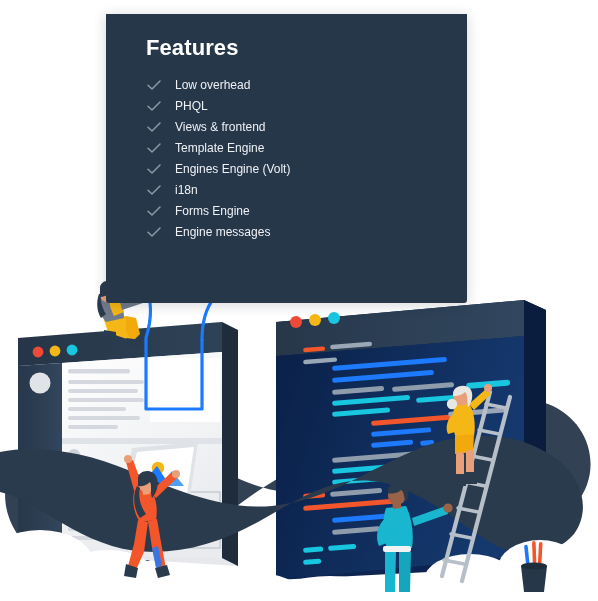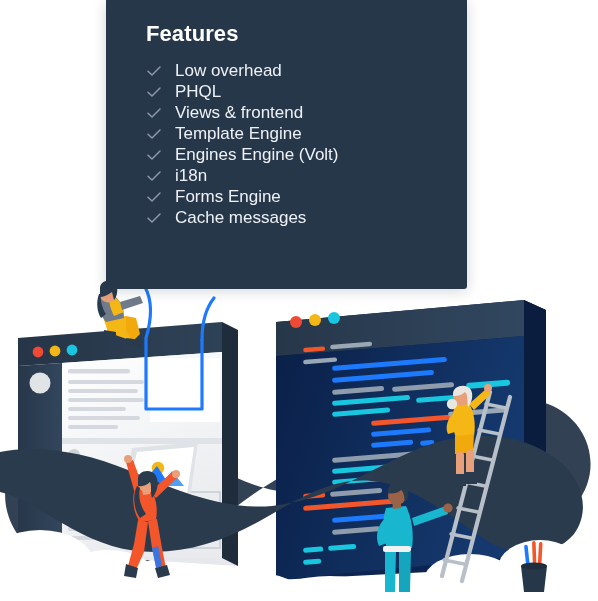--- a/index.html
+++ b/index.html
@@ -32,21 +32,21 @@
     left: 0; top: 0;
     width: 598px;
     height: 601px;
     display: block;
   }
 
   
   .features-panel {
     position: absolute;
     left: 106px;
-    top: 0px;
+    top: 14px;
     width: 361px;
     height: 289px;
     background: #27374a;
     border-radius: 0 0 3px 3px;
     box-sizing: border-box;
     padding: 22px 0 0 40px;
     z-index: 40;
     box-shadow: 0 2px 14px rgba(10,20,35,0.18);
   }
   .panel-title {
@@ -73,21 +73,21 @@
     width: 16px;
     min-width: 16px;
     height: 14px;
     margin-right: 13px;
     display: inline-block;
     position: relative;
   }
   .check-icon svg { display:block; }
   .feature-label {
     color: #eef1f5;
-    font-size: 17px;
+    font-size: 12px;
     line-height: 14px;
     white-space: nowrap;
   }
 </style>
 </head>
 <body>
 
 <div id="stage">
 
   <svg id="illustration" viewBox="0 0 598 601" xmlns="http://www.w3.org/2000/svg">
@@ -453,18 +453,18 @@
             </svg>
         </span>
         <span class="feature-label">Forms Engine</span>
       </li>
       <li class="feature-item">
         <span class="check-icon">
           <svg width="16" height="14" viewBox="0 0 16 14">
               <path d="M2 7.2 L6 11 L14 3" fill="none" stroke="#8d99a8" stroke-width="1.5" stroke-linecap="round" stroke-linejoin="round"></path>
             </svg>
         </span>
-        <span class="feature-label">Cache messages</span>
+        <span class="feature-label">Engine messages</span>
       </li>
     </ul>
   </div>
 
 </div>
 
 </body></html>

